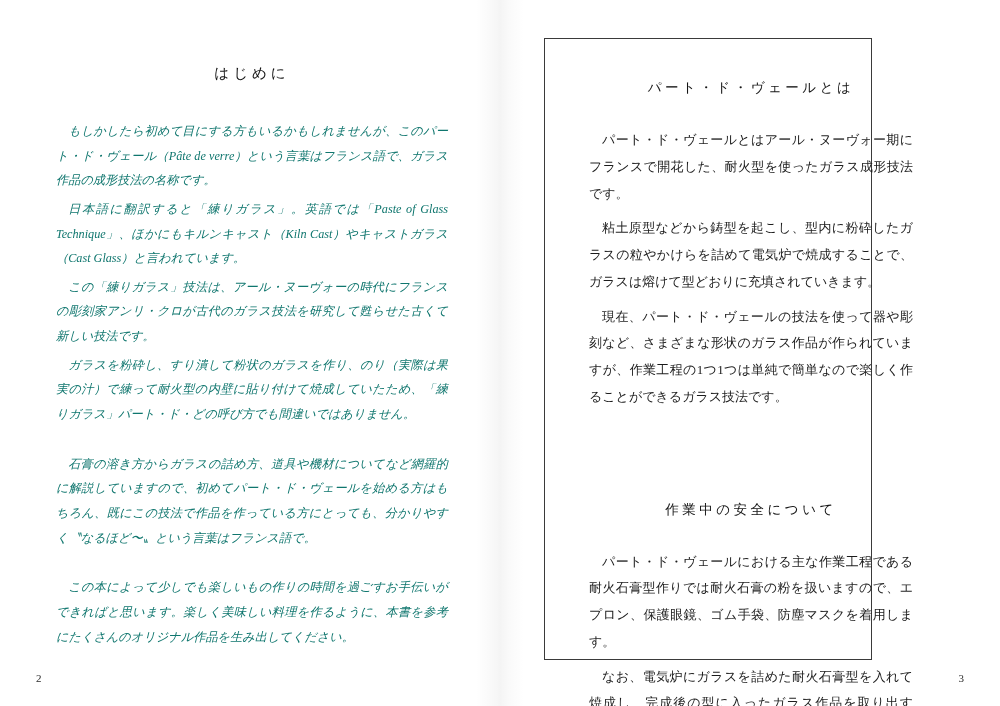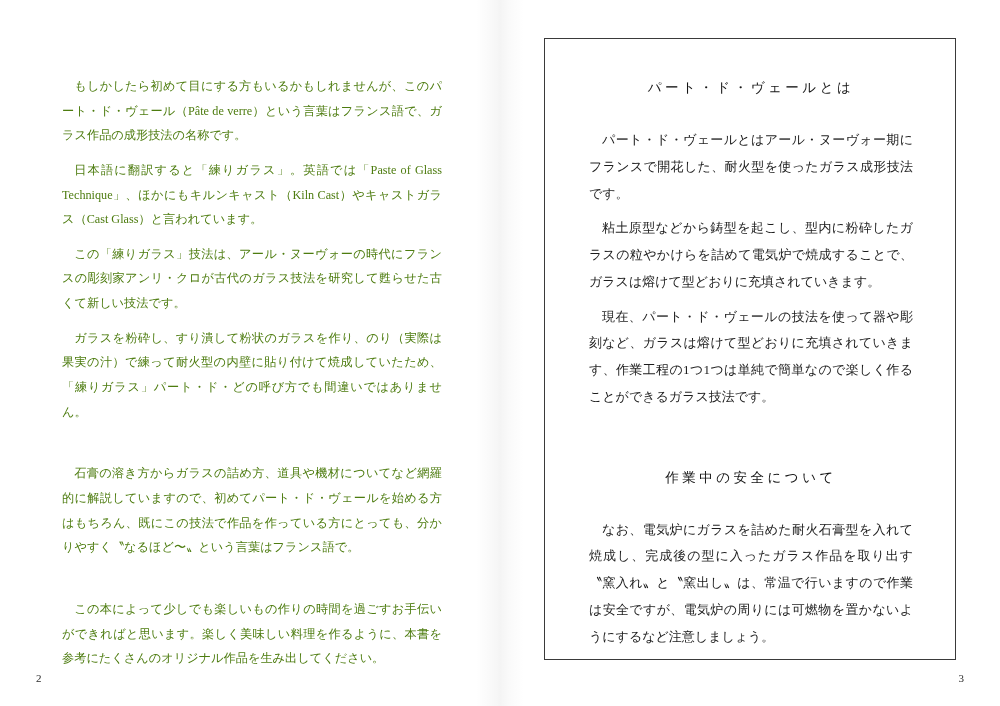--- a/index.html
+++ b/index.html
@@ -55,22 +55,23 @@
     font-size: 14.5px;
     letter-spacing: 4px;
     margin-bottom: 36px;
     color: #141414;
   }
   .para {
     font-size: 12.2px;
     line-height: 2.02;
     text-align: justify;
     text-justify: inter-ideograph;
-    margin: 10px;
-    color: #4d7c0f;
+    margin: 4px;
+    color: #0f766e;
+    font-style: italic;
   }
   .para.indent {
     text-indent: 1em;
   }
   .block-gap {
     height: 17px;
   }
   .folio {
     position: absolute;
     bottom: 22px;
@@ -83,59 +84,60 @@
   }
   .folio-right {
     right: 36px;
   }
 
   
   .framed {
     position: absolute;
     left: 44px;
     top: 38px;
-    width: 412px;
+    width: 328px;
     height: 622px;
     border: 1px solid #3a3a3a;
     box-sizing: border-box;
   }
   .framed-inner {
     position: absolute;
     left: 36px;
     top: 40px;
     width: 340px;
   }
   .heading-right {
     text-align: center;
     font-size: 13.5px;
     letter-spacing: 3.5px;
     margin: 0 0 30px 0;
     color: #141414;
   }
   .heading-right.second {
-    margin-top: 58px;
+    margin-top: 90px;
     margin-bottom: 30px;
   }
   .para-r {
     font-size: 13px;
     line-height: 2.06;
     text-align: justify;
     text-justify: inter-ideograph;
     margin: 8px;
     text-indent: 1em;
     color: #1c1c1c;
   }
 </style>
 </head>
 <body>
 
 <div class="spread">
 
   <div class="page page-left">
     <div class="left-inner">
+      <div class="heading-left">はじめに</div>
 
       <p class="para indent">もしかしたら初めて目にする方もいるかもしれませんが、このパート・ド・ヴェール（Pâte de verre）という言葉はフランス語で、ガラス作品の成形技法の名称です。</p>
       <p class="para indent">日本語に翻訳すると「練りガラス」。英語では「Paste of Glass Technique」、ほかにもキルンキャスト（Kiln Cast）やキャストガラス（Cast Glass）と言われています。</p>
       <p class="para indent">この「練りガラス」技法は、アール・ヌーヴォーの時代にフランスの彫刻家アンリ・クロが古代のガラス技法を研究して甦らせた古くて新しい技法です。</p>
       <p class="para indent">ガラスを粉砕し、すり潰して粉状のガラスを作り、のり（実際は果実の汁）で練って耐火型の内壁に貼り付けて焼成していたため、「練りガラス」パート・ド・どの呼び方でも間違いではありません。</p>
 
       <div class="block-gap"></div>
 
       <p class="para indent">石膏の溶き方からガラスの詰め方、道具や機材についてなど網羅的に解説していますので、初めてパート・ド・ヴェールを始める方はもちろん、既にこの技法で作品を作っている方にとっても、分かりやすく〝なるほど〜〟という言葉はフランス語で。</p>
 
@@ -147,24 +149,25 @@
     <div class="folio folio-left">2</div>
   </div>
 
   <div class="page page-right">
     <div class="framed">
       <div class="framed-inner">
         <div class="heading-right">パート・ド・ヴェールとは</div>
 
         <p class="para-r">パート・ド・ヴェールとはアール・ヌーヴォー期にフランスで開花した、耐火型を使ったガラス成形技法です。</p>
         <p class="para-r">粘土原型などから鋳型を起こし、型内に粉砕したガラスの粒やかけらを詰めて電気炉で焼成することで、ガラスは熔けて型どおりに充填されていきます。</p>
-        <p class="para-r">現在、パート・ド・ヴェールの技法を使って器や彫刻など、ガラスは熔けて型どおりに充填されていきます、作業工程の1つ1つは単純で簡単なので楽しく作ることができるガラス技法です。</p>
+        <p class="para-r">現在、パート・ド・ヴェールの技法を使って器や彫刻など、さまざまな形状のガラス作品が作られていますが、作業工程の1つ1つは単純で簡単なので楽しく作ることができるガラス技法です。</p>
 
         <div class="heading-right second">作業中の安全について</div>
 
+        <p class="para-r">パート・ド・ヴェールにおける主な作業工程である耐火石膏型作りでは耐火石膏の粉を扱いますので、エプロン、保護眼鏡、ゴム手袋、防塵マスクを着用します。</p>
         <p class="para-r">なお、電気炉にガラスを詰めた耐火石膏型を入れて焼成し、完成後の型に入ったガラス作品を取り出す〝窯入れ〟と〝窯出し〟は、常温で行いますので作業は安全ですが、電気炉の周りには可燃物を置かないようにするなど注意しましょう。</p>
       </div>
     </div>
     <div class="folio folio-right">3</div>
   </div>
 
   <div class="gutter"></div>
 </div>
 
 </body></html>

